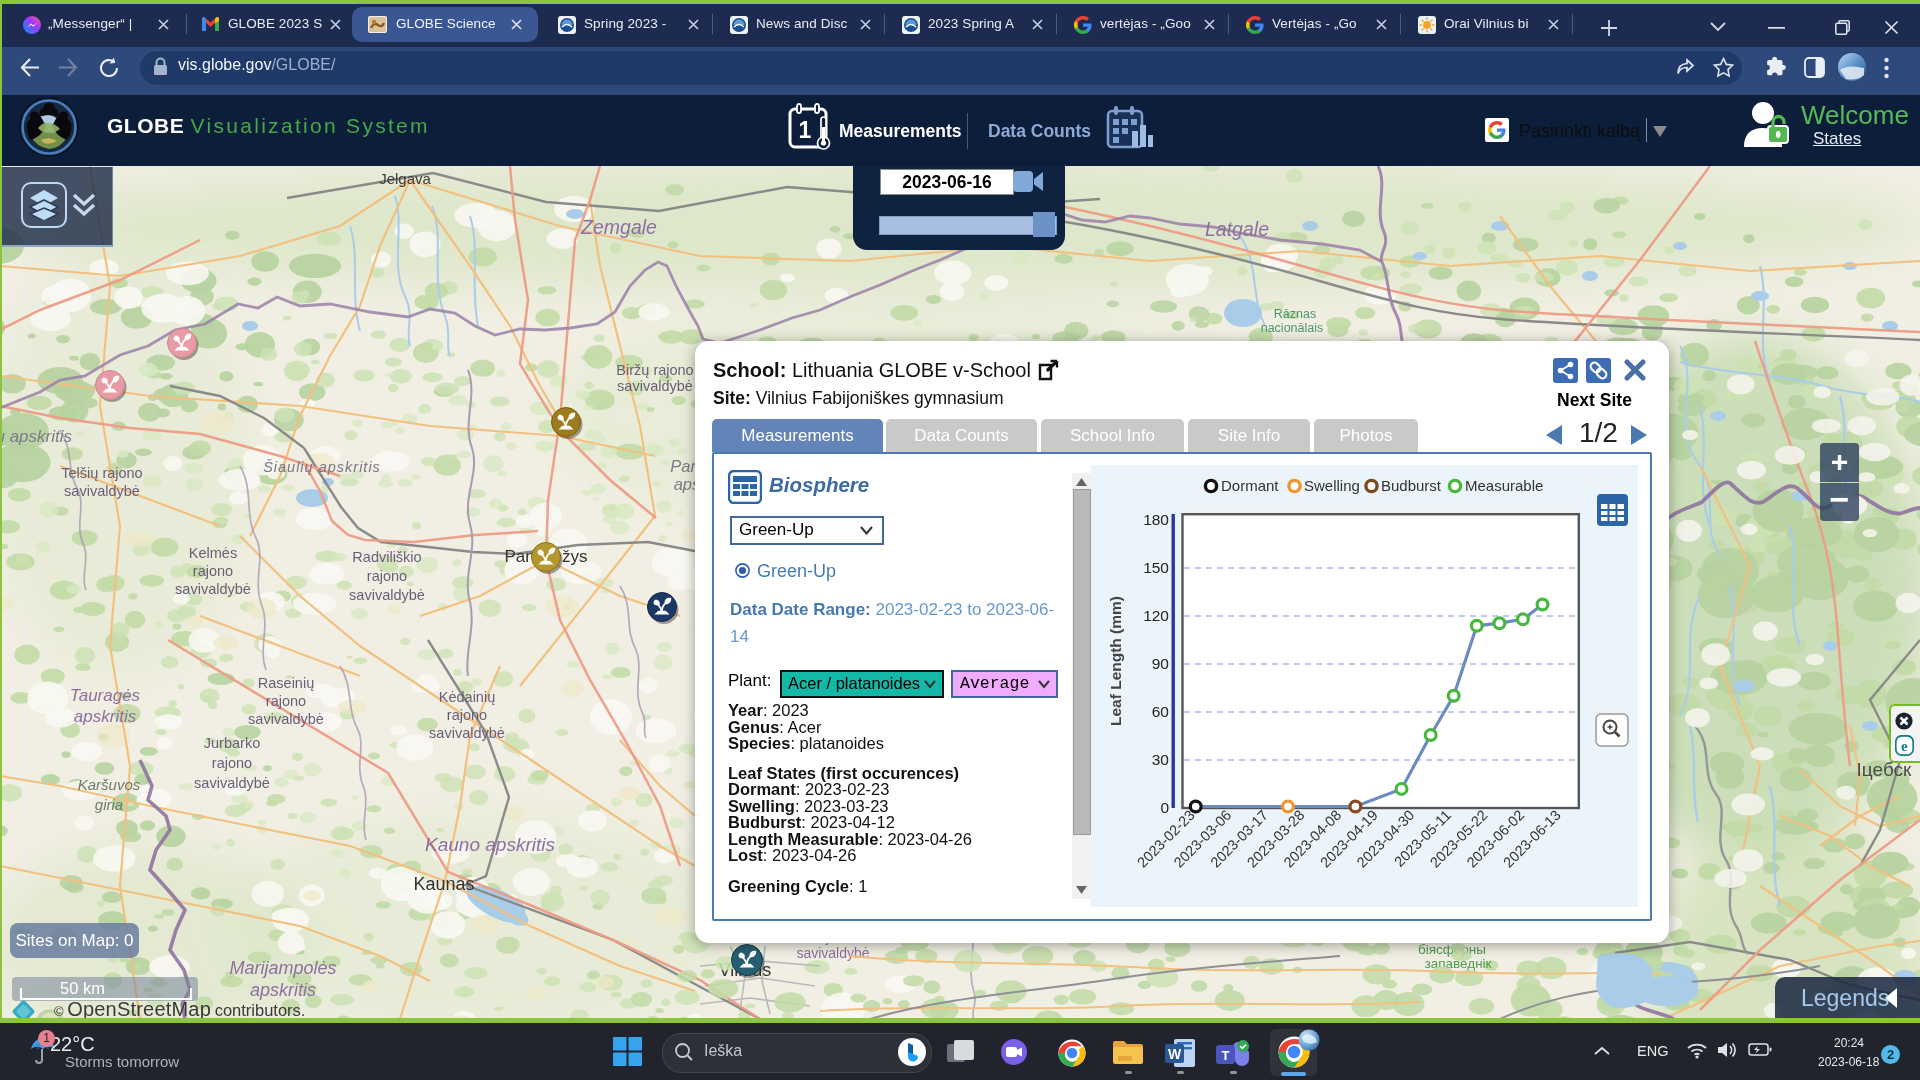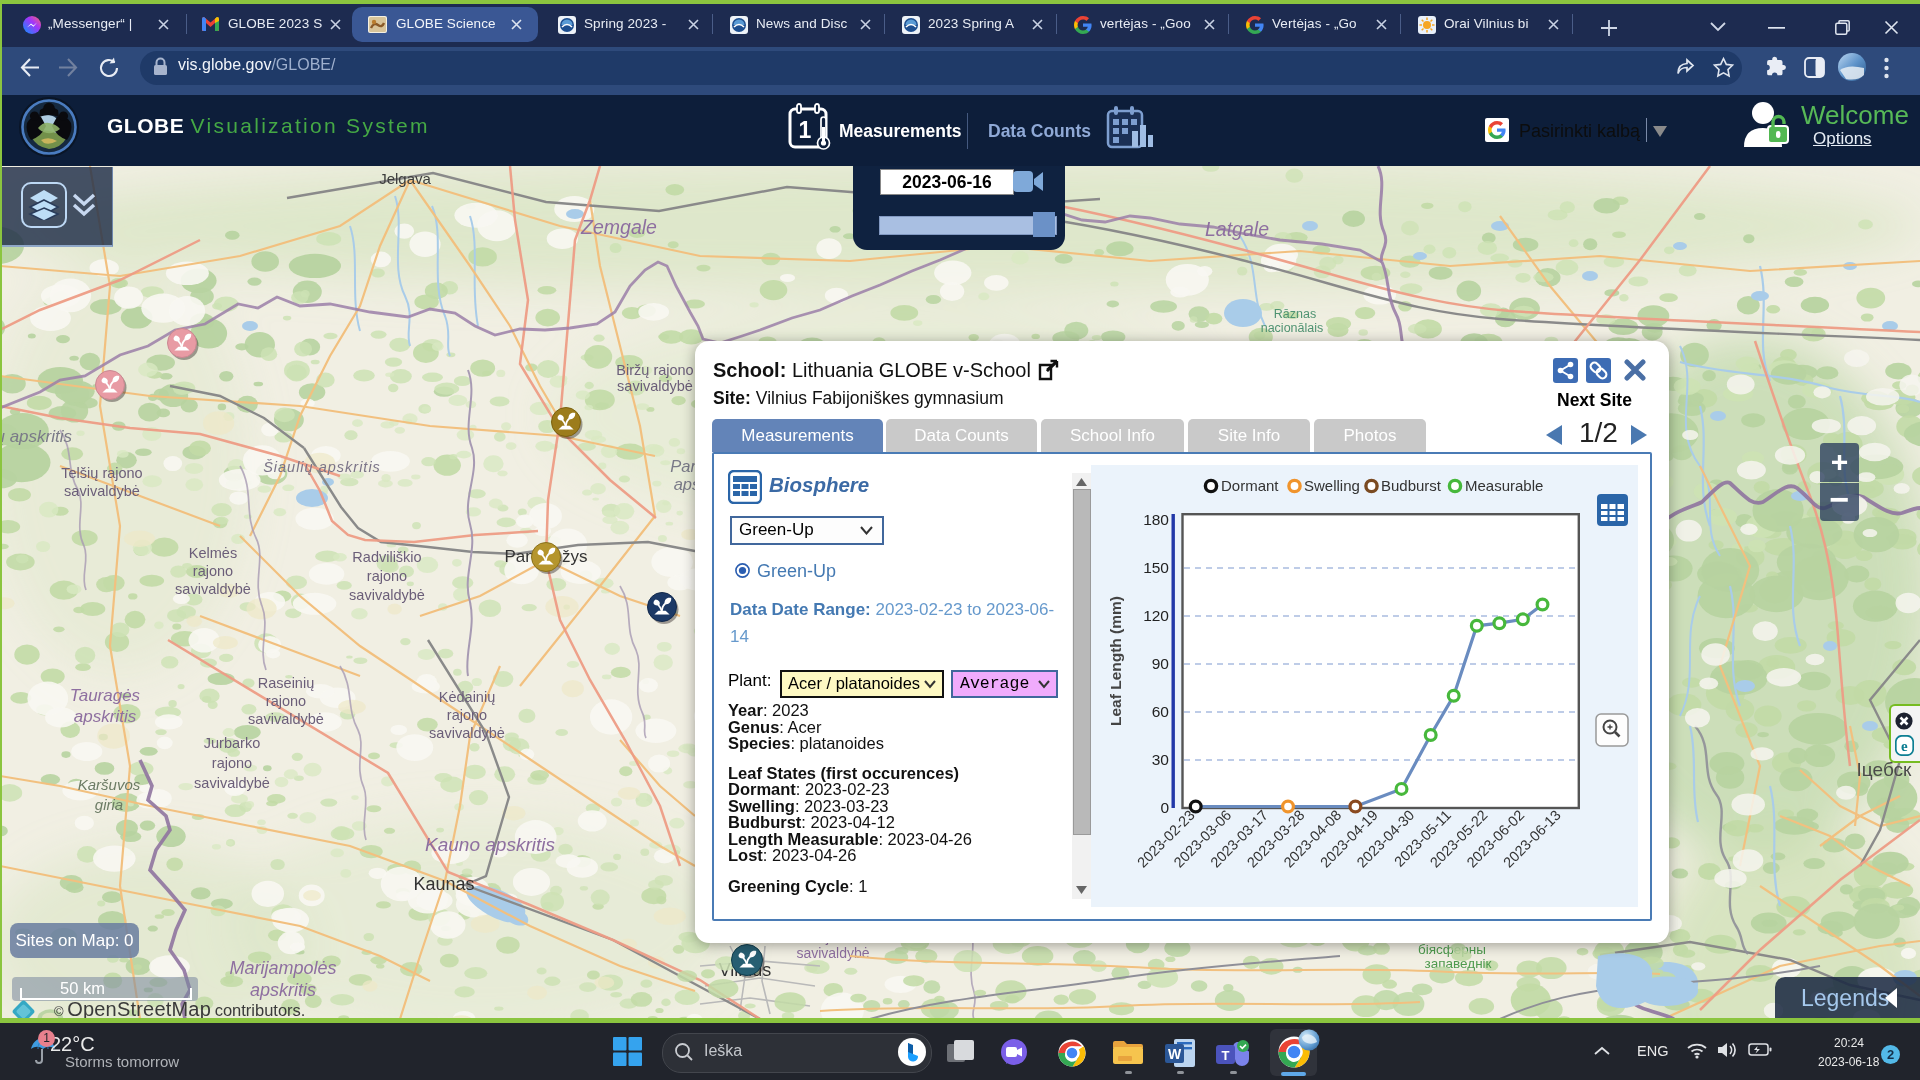--- a/index.html
+++ b/index.html
@@ -318,21 +318,21 @@
       <path d="M0 0 H14 L7 11 Z" fill="#8a8a8a"></path>
     </svg>
 <svg class="abs" style="left:1742px;top:100px;z-index:6" width="48" height="50">
       <circle cx="21" cy="13" r="11" fill="#fff"></circle>
       <path d="M2 47 Q2 28 21 28 Q40 28 40 47 Z" fill="#fff"></path>
       <rect x="26" y="26" width="20" height="17" rx="3" fill="#52b852" stroke="#fff" stroke-width="2"></rect>
       <path d="M31 27 V22 A5.5 5.5 0 0 1 42 22 V24" fill="none" stroke="#52b852" stroke-width="3.4"></path>
       <rect x="34" y="31" width="4.4" height="7" rx="2.2" fill="#fff"></rect>
     </svg>
 <div class="abs nw" style="left:1801px;top:100px;font-size:26px;color:#57b957;z-index:6;">Welcome</div>
-<div class="abs nw" style="left:1813px;top:129px;font-size:17px;color:#e6edf5;text-decoration:underline;z-index:6;">Options</div>
+<div class="abs nw" style="left:1813px;top:129px;font-size:17px;color:#e6edf5;text-decoration:underline;z-index:6;">States</div>
 
 <div class="abs" id="map">
 <svg width="1920" height="853" viewBox="0 0 1920 853">
 <defs>
 <filter id="blur22" x="-30%" y="-30%" width="160%" height="160%">
             <feGaussianBlur stdDeviation="22"></feGaussianBlur>
           </filter>
 <symbol id="sprout" viewBox="-12 -12 24 24">
 <path d="M-7.6 7.4 L7.6 7.4 L3.6 3.7 L-3.6 3.7 Z" fill="#fff"></path>
 <path d="M-0.3 4.2 C-0.8 1.6 -1.9 -0.4 -3.8 -2.2" stroke="#fff" stroke-width="1.7" fill="none"></path>
@@ -2478,21 +2478,21 @@
  <svg class="abs" style="left:342px;top:17px" width="24" height="24">
         <path d="M3 7 H14 V21 H3 Z M3 7 V21 H14" fill="none" stroke="#111" stroke-width="2.4"></path>
         <path d="M10 12 L20 3 M20 3 H13.5 M20 3 V9.5" stroke="#111" stroke-width="2.4" fill="none"></path>
         <path d="M9 12.5 L19.5 3.5 L21 4.5 L11 14 Z" fill="#111"></path>
       </svg>
  <div class="abs nw" style="left:18px;top:47px;font-size:17.5px;font-weight:700;color:#111;">Site: <span style="font-weight:400;">Vilnius Fabijoniškes gymnasium</span></div>
  <div class="ptab" style="left:17px;width:171px;background:#6384b8;">Measurements</div>
  <div class="ptab" style="left:191px;width:151px;">Data Counts</div>
  <div class="ptab" style="left:346px;width:143px;">School Info</div>
  <div class="ptab" style="left:493px;width:122px;">Site Info</div>
- <div class="ptab" style="left:619px;width:112px;">Photos</div>
+ <div class="ptab" style="left:619px;width:104px;">Photos</div>
  <svg class="abs" style="left:858px;top:17px" width="25" height="25">
         <rect width="25" height="25" rx="3" fill="#3d6cb4"></rect>
         <g fill="#fff">
           <circle cx="17.5" cy="6.5" r="2.8"></circle>
           <circle cx="7.5" cy="12.5" r="2.8"></circle>
           <circle cx="17.5" cy="18.5" r="2.8"></circle>
           <path d="M7.5 12.5 L17.5 6.5 M7.5 12.5 L17.5 18.5" stroke="#fff" stroke-width="2"></path>
         </g>
       </svg>
  <svg class="abs" style="left:891px;top:17px" width="25" height="25">
@@ -2533,21 +2533,21 @@
           <path d="M1 1 L6.5 7.5 L12 1" stroke="#333" stroke-width="2" fill="none"></path>
         </svg>
  </div>
  <svg class="abs" style="left:40px;top:222px" width="15" height="15">
         <circle cx="7.5" cy="7.5" r="6.6" fill="#fff" stroke="#2a5db0" stroke-width="1.6"></circle>
         <circle cx="7.5" cy="7.5" r="3.6" fill="#2a5db0"></circle>
       </svg>
  <div class="abs nw" style="left:62px;top:220px;font-size:18px;color:#4479b2;">Green-Up</div>
  <div class="abs" style="left:35px;top:255px;width:338px;font-size:17px;color:#6699cc;line-height:27px;"><span style="font-weight:700;color:#4479b2;">Data Date Range:</span> 2023-02-23 to 2023-06-14</div>
  <div class="abs nw" style="left:33px;top:330px;font-size:17px;color:#000;">Plant:</div>
- <div class="abs" style="left:85px;top:329px;width:160px;height:24px;border:2px solid #111;background:#fef9c3;">
+ <div class="abs" style="left:85px;top:329px;width:160px;height:24px;border:2px solid #111;background:#14b8a6;">
    <div class="abs nw" style="left:6px;top:2px;font-size:16.5px;color:#000;">Acer / platanoides</div>
    <svg class="abs" style="left:142px;top:8px" width="12" height="9">
           <path d="M1 1 L6 7 L11 1" stroke="#333" stroke-width="2" fill="none"></path>
         </svg>
  </div>
  <div class="abs" style="left:256px;top:329px;width:103px;height:24px;border:2px solid #41679c;background:#f0abfc;font-family:Liberation Mono, monospace;">
    <div class="abs nw" style="left:7px;top:2px;font-size:16.5px;color:#000;">Average</div>
    <svg class="abs" style="left:85px;top:8px" width="12" height="9">
           <path d="M1 1 L6 7 L11 1" stroke="#333" stroke-width="2" fill="none"></path>
         </svg>

